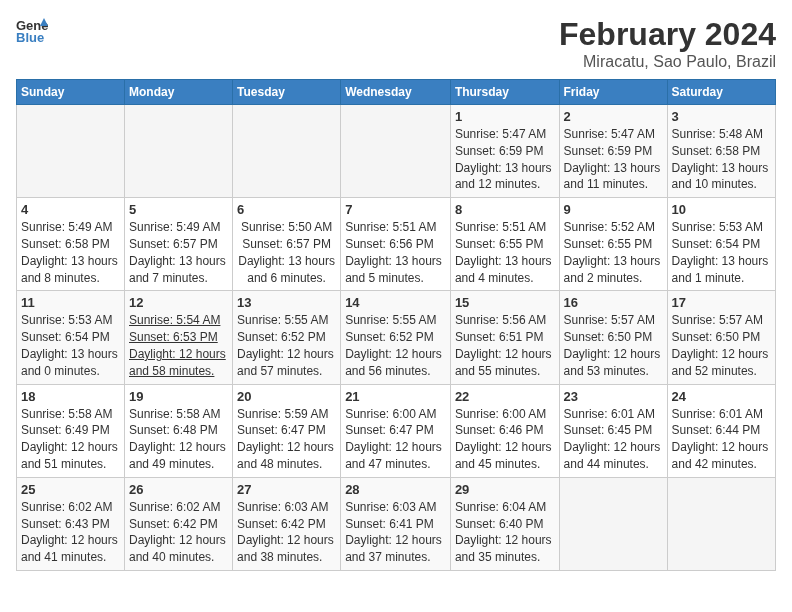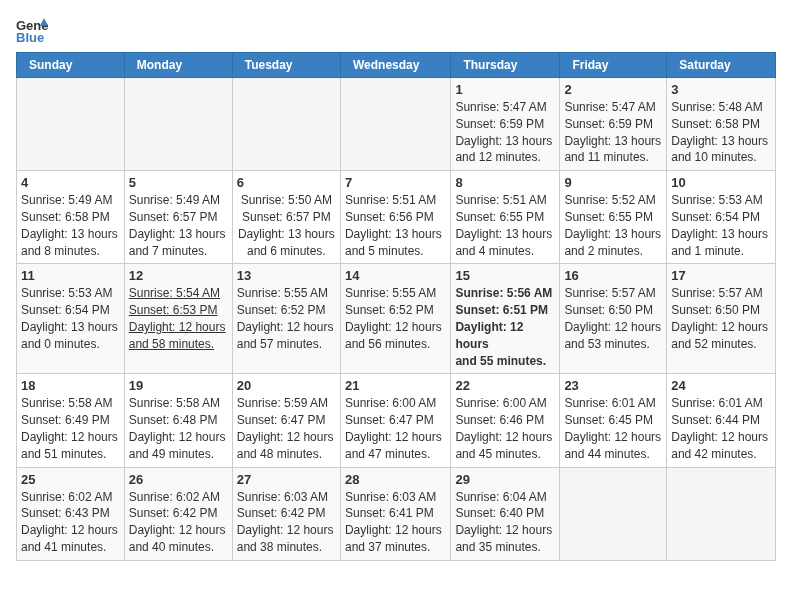--- a/index.html
+++ b/index.html
@@ -36,21 +36,21 @@
       color: #555;
     }
     table {
       width: 100%;
       border-collapse: collapse;
       font-size: 11px;
     }
     thead th {
       background: #3a7fc1;
       color: #fff;
-      padding: 5px 12px;
+      padding: 5px 4px;
       font-size: 12px;
       font-weight: bold;
       border: 1px solid #2a6fa8;
       text-align: left;
     }
     tbody td {
       border: 1px solid #ccc;
       vertical-align: top;
       padding: 4px 4px;
       width: 113px;
@@ -75,20 +75,24 @@
 <body>
 
 <div class="header">
   <div class="logo">
     <svg class="logo-icon" viewBox="0 0 32 28">
       <text x="0" y="14" font-size="13" font-weight="bold" fill="#333">General</text>
       <text x="0" y="26" font-size="13" font-weight="bold" fill="#3a7fc1">Blue</text>
       <polygon points="28,2 32,10 24,10" fill="#3a7fc1"></polygon>
     </svg>
   </div>
+  <div class="title-block">
+    <div class="month-year">February 2024</div>
+    <div class="location">Miracatu, Sao Paulo, Brazil</div>
+  </div>
 </div>
 
 <table>
   <thead>
     <tr>
         <th>Sunday</th>
         <th>Monday</th>
         <th>Tuesday</th>
         <th>Wednesday</th>
         <th>Thursday</th>
@@ -199,21 +203,21 @@
         </td>
         <td>
           <div class="day-num">14</div>
           <div class="day-info" style="white-space: pre-line;">Sunrise: 5:55 AM
 Sunset: 6:52 PM
 Daylight: 12 hours
 and 56 minutes.</div>
         </td>
         <td>
           <div class="day-num">15</div>
-          <div class="day-info" style="white-space: pre-line; font-weight: bold;">Sunrise: 5:56 AM
+          <div class="day-info" style="white-space: pre-line;">Sunrise: 5:56 AM
 Sunset: 6:51 PM
 Daylight: 12 hours
 and 55 minutes.</div>
         </td>
         <td>
           <div class="day-num">16</div>
           <div class="day-info" style="white-space: pre-line;">Sunrise: 5:57 AM
 Sunset: 6:50 PM
 Daylight: 12 hours
 and 53 minutes.</div>

